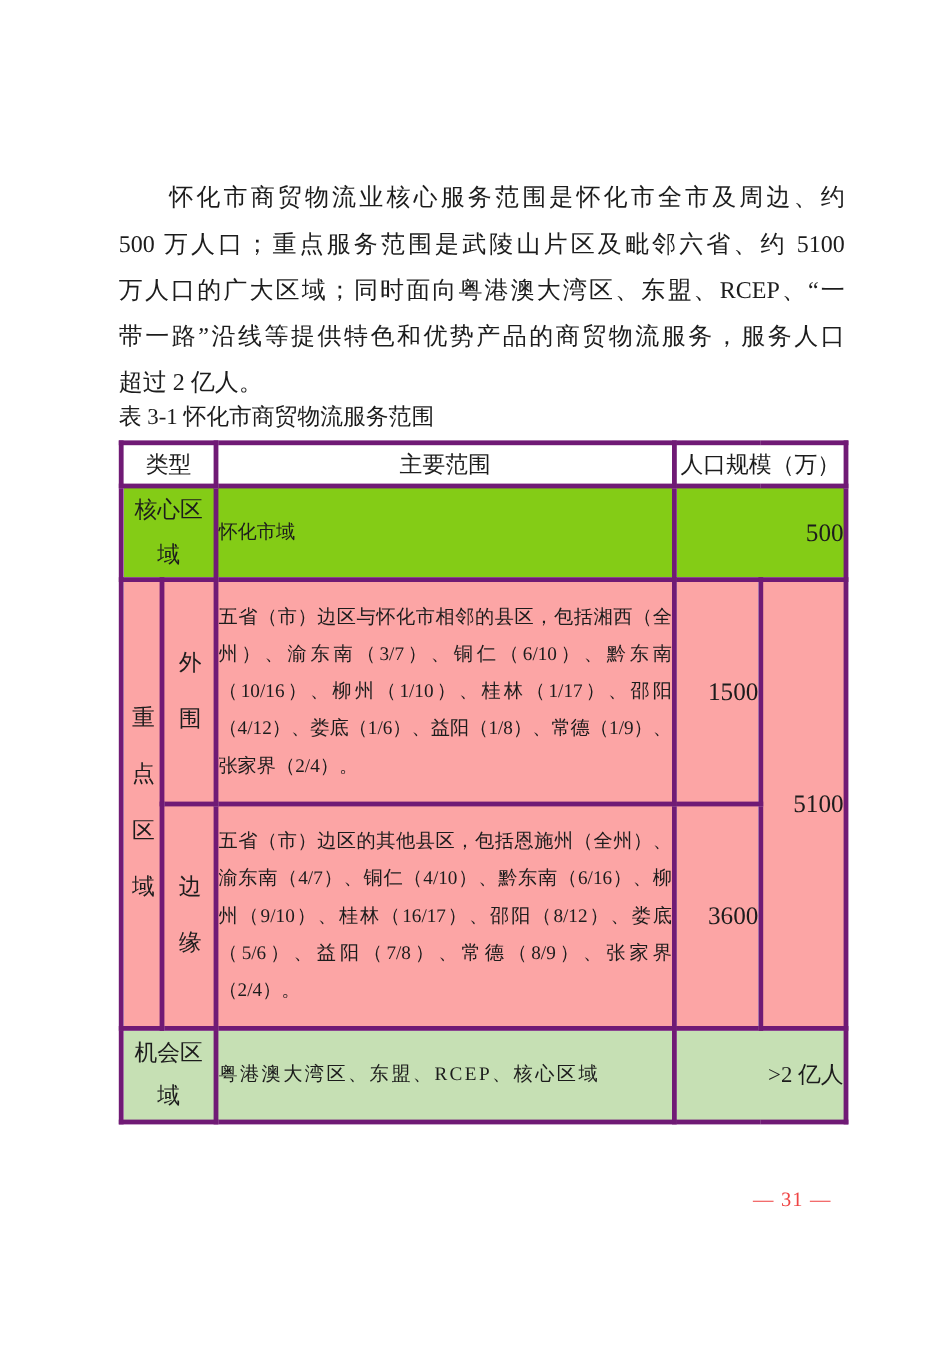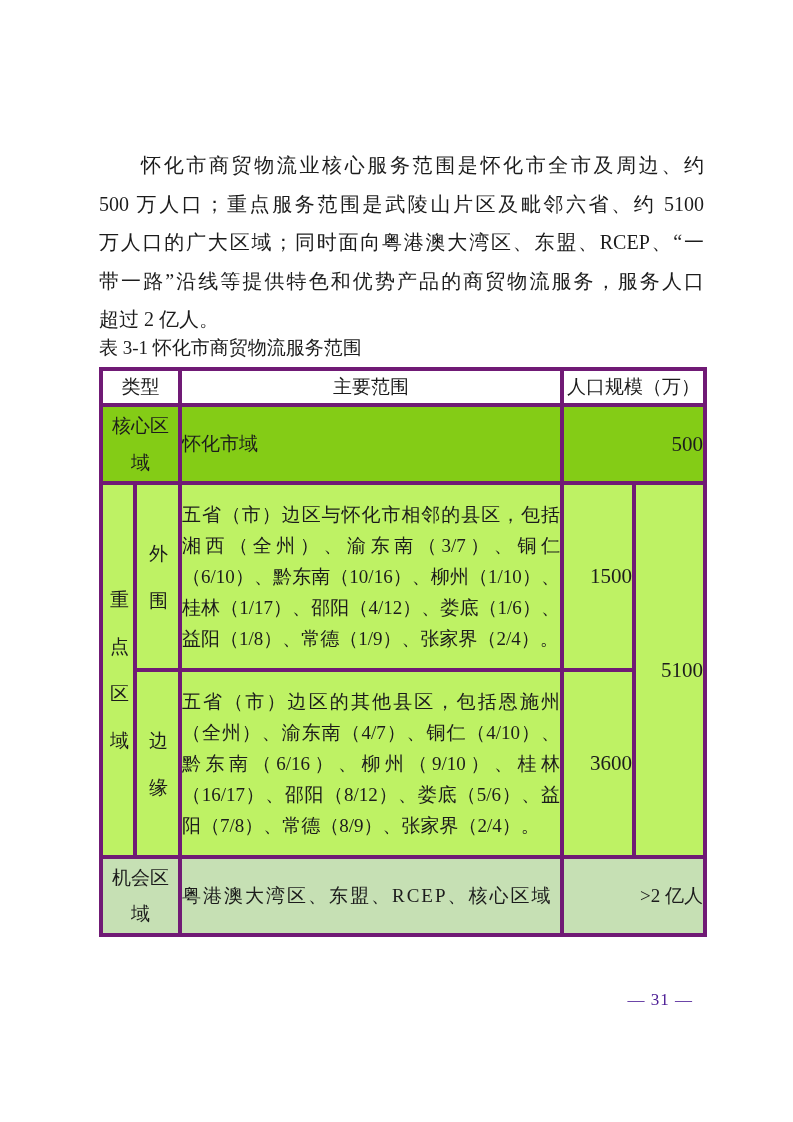--- a/index.html
+++ b/index.html
@@ -32,43 +32,44 @@
     font-size:19px;
   }
   table.svc td{
     border:4px solid #701a75;
     padding:0;
     vertical-align:middle;
     overflow:hidden;
   }
   tr.hdr td{background:#ffffff;text-align:center;font-size:19px;}
   tr.row-core td{background:#84cc16;}
-  tr.row-key td{background:#bef264;}
+  tr.row-key td{background:#fca5a5;}
   tr.row-opp td{background:#c6e0b4;}
   .type-cell{text-align:center;line-height:37px;}
   .vert{
     text-align:center;
     word-break:break-all;
     line-height:47px;
+    font-family:Liberation Mono, monospace;
   }
   .vert.pad{padding:0 12px;}
   .vert.pad2{padding:12px 7px;}
   .scope-cell{
     text-align:left;
     padding:4px 5px 4px 8px;
     line-height:31.1px;
-    font-size:19px;
+    font-size:16px;
   }
   .scope-cell.just{text-align:justify;}
   .scope-cell.spread{letter-spacing:2px;}
   .num-cell{text-align:right;font-size:21px;}
   
   .page-number{
     position:absolute;top:990px;right:100px;
-    font-size:17px;color:#4c1d95;letter-spacing:1px;
+    font-size:17px;color:#ef4444;letter-spacing:1px;
   }
 </style>
 </head>
 <body>
 
 <div class="page">
 
   <div class="paragraph">
     <div class="pline indent">怀化市商贸物流业核心服务范围是怀化市全市及周边、约</div>
     <div class="pline">500 万人口；重点服务范围是武陵山片区及毗邻六省、约 5100</div>

